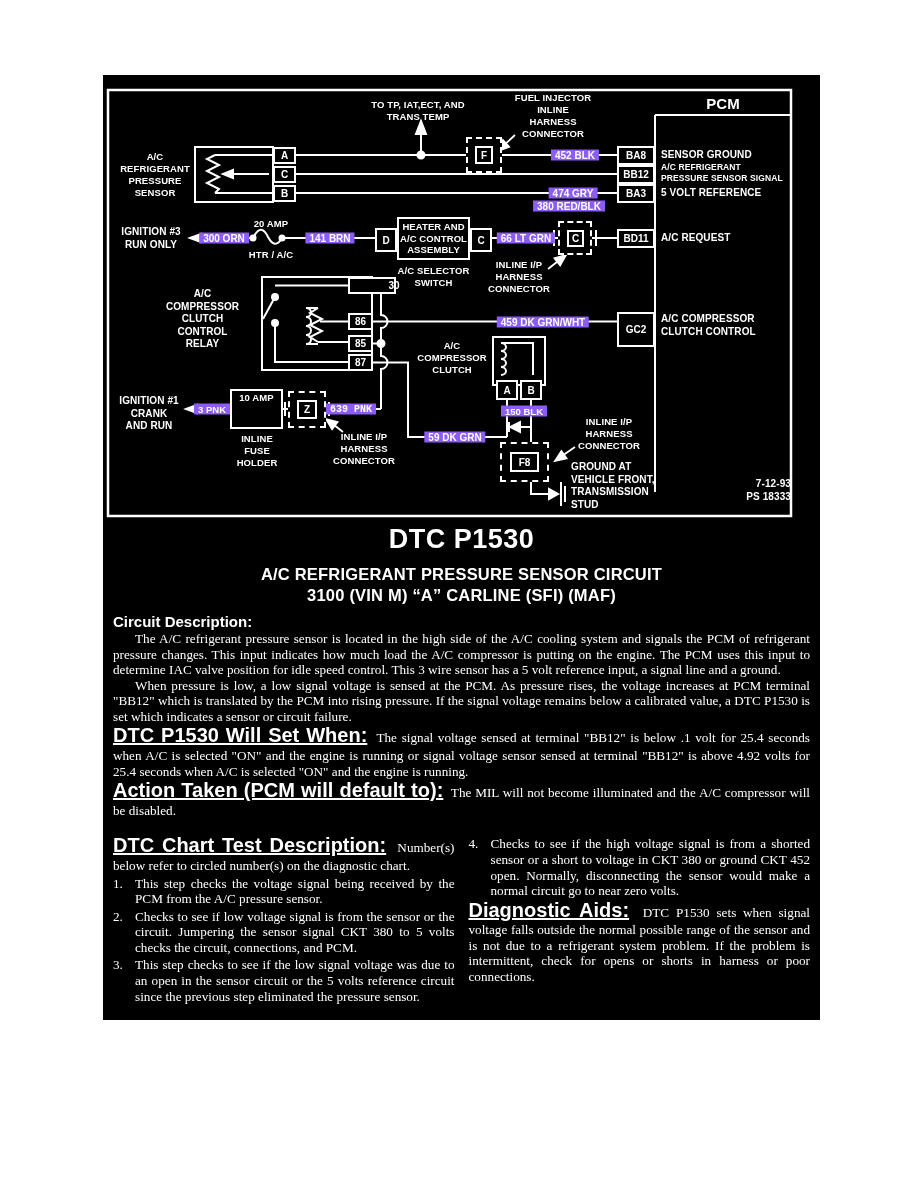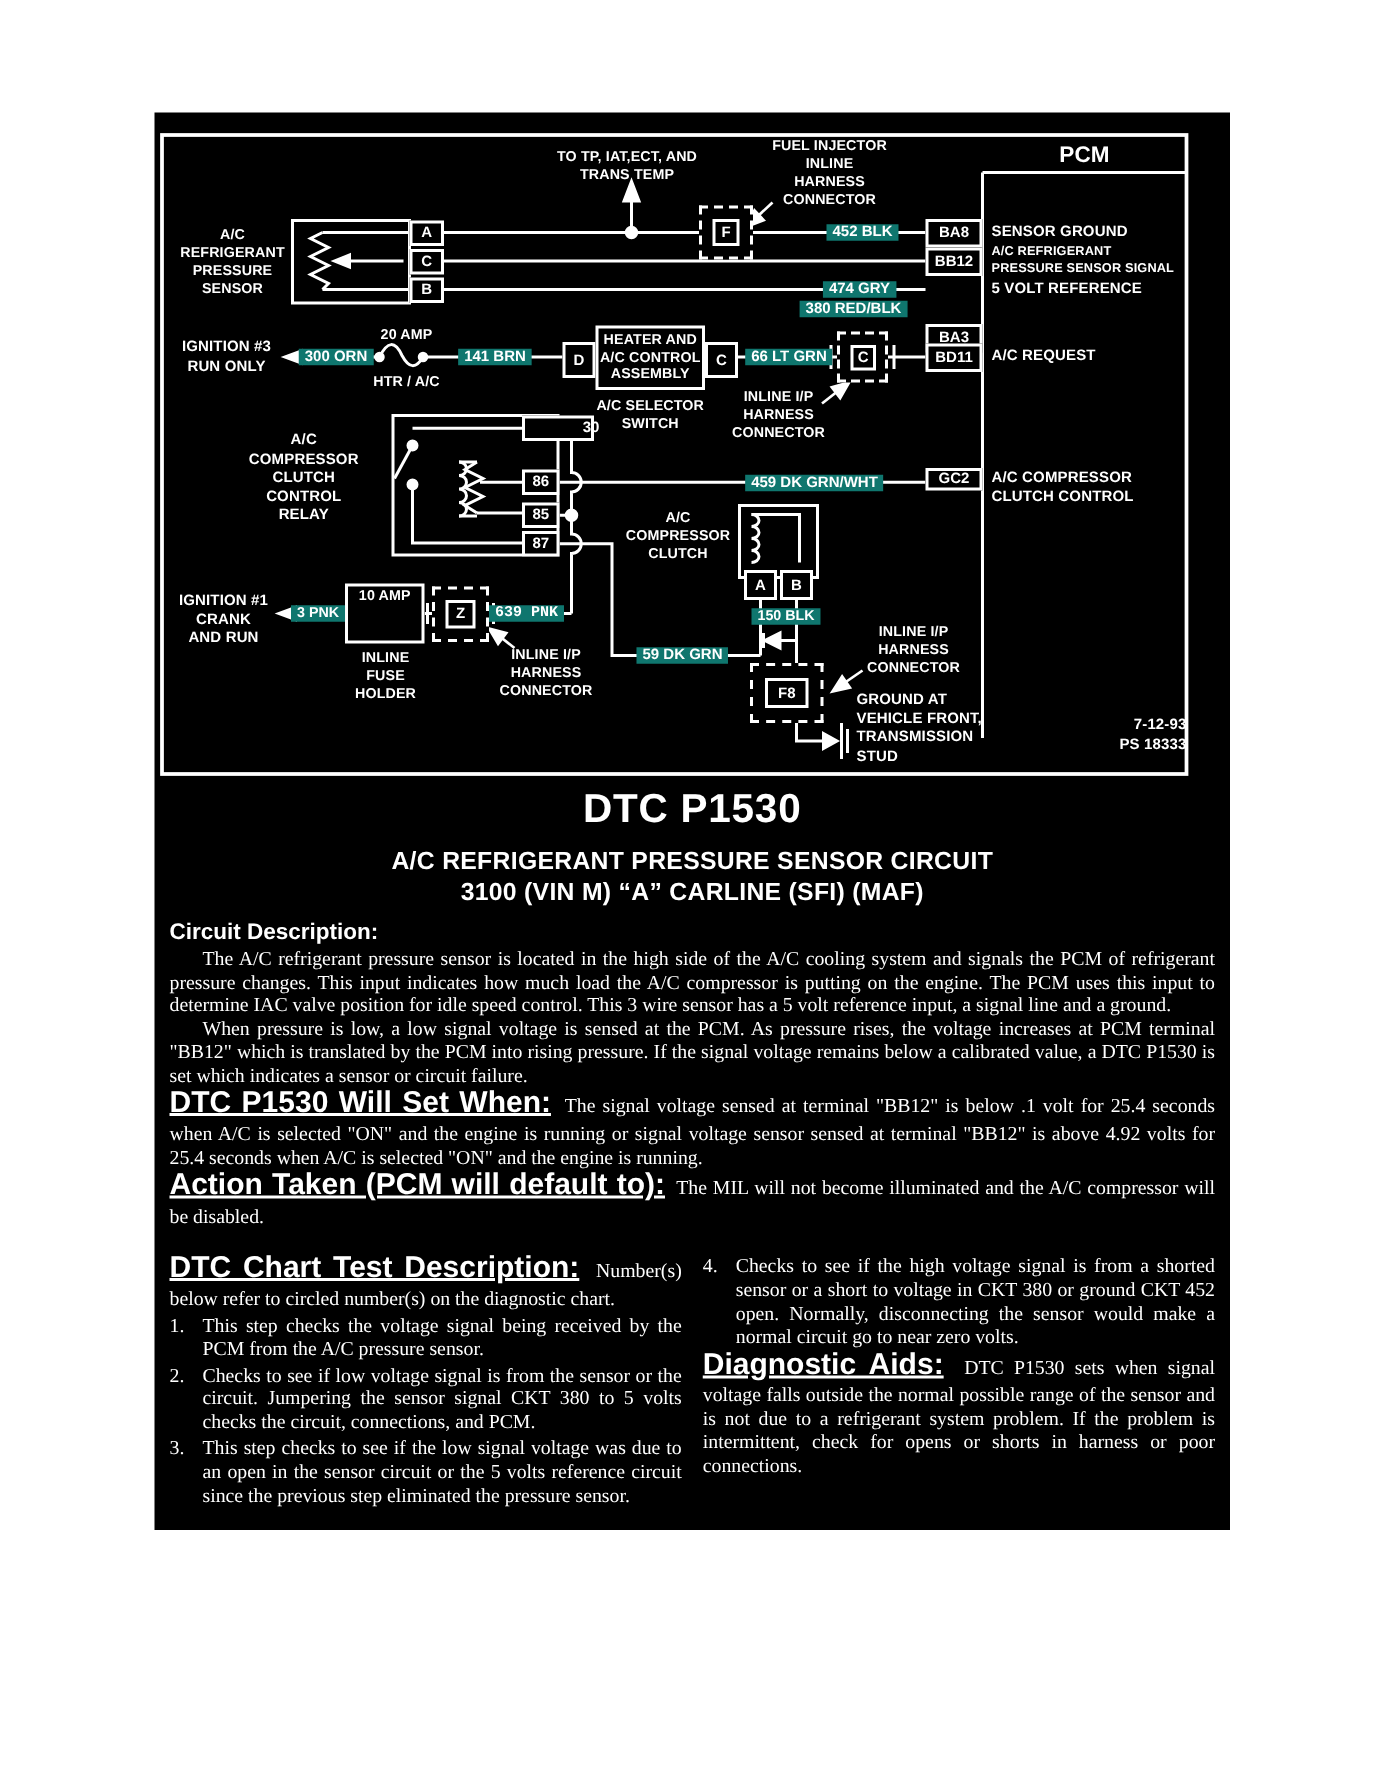--- a/index.html
+++ b/index.html
@@ -4,21 +4,21 @@
 <style>
   html,body { margin:0; padding:0; background:#e8e8e8; }
   .page { position:relative; width:918px; height:1188px; background:#ffffff; margin:0 auto;
           font-family:"Liberation Sans", sans-serif; overflow:hidden; }
   .black { position:absolute; left:103px; top:75px; width:717px; height:945px; background:#000; color:#fff; }
   svg.wires { position:absolute; left:0; top:0; }
   .lbl { position:absolute; white-space:pre-line; font-weight:700; font-size:9.5px; line-height:1.25;
          text-align:center; letter-spacing:.1px; }
   .lbl.left { text-align:left; }
   .lbl.right { text-align:right; }
-  .wire-lbl { position:absolute; transform:translate(-50%,-50%); background:#0f766e; padding:0 4px;
+  .wire-lbl { position:absolute; transform:translate(-50%,-50%); background:#8b5cf6; padding:0 4px;
               font-weight:700; font-size:10px; white-space:nowrap; z-index:3; }
   .pin { position:absolute; background:#000; border:2px solid #fff; color:#fff; font-weight:700;
          font-size:10px; display:flex; align-items:center; justify-content:center; box-sizing:border-box; z-index:2; }
   .obox { position:absolute; background:#000; border:2.5px solid #fff; box-sizing:border-box; z-index:2;
           display:flex; align-items:center; justify-content:center; }
   .dconn { position:absolute; background:#000; border:2.5px dashed #fff; box-sizing:border-box; z-index:2; }
   .doc { position:absolute; left:0; top:445px; width:717px; padding:0 10px; box-sizing:border-box; }
   .doc-title { text-align:center; font-size:27px; font-weight:700; margin:4px 0 10px 0; letter-spacing:.5px; }
   .doc-sub { text-align:center; font-size:16.5px; font-weight:700; margin:2px 0; letter-spacing:.2px; }
   .sec-h { font-weight:700; font-size:15px; margin:8px 0 1px 0; }
@@ -139,21 +139,21 @@
 
     <div class="dconn" style="left:363px;top:62px;width:36px;height:36px;"></div>
     <div class="pin" style="left:372px;top:71px;width:18px;height:18px;">F</div>
 
     <div class="wire-lbl" style="left:472px;top:80px;">452 BLK</div>
     <div class="wire-lbl" style="left:466px;top:99px;margin-top:32px;">380 RED/BLK</div>
     <div class="wire-lbl" style="left:470px;top:118px;">474 GRY</div>
 
     <div class="pin" style="left:514px;top:70.5px;width:38px;height:19px;">BA8</div>
     <div class="pin" style="left:514px;top:89.5px;width:38px;height:19px;">BB12</div>
-    <div class="pin" style="left:514px;top:108.5px;width:38px;height:19px;margin-top:32px;">BA3</div>
+    <div class="pin" style="left:514px;top:108.5px;width:38px;height:19px;">BA3</div>
     <div class="lbl left" style="left:558px;top:74px;width:130px;font-size:10px;">SENSOR GROUND</div>
     <div class="lbl left" style="left:558px;top:87px;width:135px;font-size:8.5px;">A/C REFRIGERANT
 PRESSURE SENSOR SIGNAL</div>
     <div class="lbl left" style="left:558px;top:112px;width:130px;font-size:10px;">5 VOLT REFERENCE</div>
 
     <div class="lbl" style="left:6px;top:151px;width:84px;font-size:10px;">IGNITION #3
 RUN ONLY</div>
     <div class="wire-lbl" style="left:121px;top:163px;">300 ORN</div>
     <div class="lbl" style="left:145px;top:143px;width:46px;">20 AMP</div>
     <div class="lbl" style="left:143px;top:174px;width:50px;">HTR / A/C</div>
@@ -180,21 +180,21 @@
 COMPRESSOR
 CLUTCH
 CONTROL
 RELAY</div>
     <div class="pin" style="left:245px;top:202px;width:25px;height:17px;padding-left:44px;">30</div>
     <div class="pin" style="left:245px;top:238px;width:25px;height:17px;">86</div>
     <div class="pin" style="left:245px;top:259.5px;width:25px;height:17px;">85</div>
     <div class="pin" style="left:245px;top:278.5px;width:25px;height:17px;">87</div>
 
     <div class="wire-lbl" style="left:440px;top:246.5px;">459 DK GRN/WHT</div>
-    <div class="pin" style="left:514px;top:237px;width:38px;height:15px;">GC2</div>
+    <div class="pin" style="left:514px;top:237px;width:38px;height:35px;">GC2</div>
     <div class="lbl left" style="left:558px;top:238px;width:140px;font-size:10px;">A/C COMPRESSOR
 CLUTCH CONTROL</div>
 
     <div class="lbl" style="left:4px;top:320px;width:84px;font-size:10px;">IGNITION #1
 CRANK
 AND RUN</div>
     <div class="wire-lbl" style="left:109px;top:334px;font-size:9.5px;">3 PNK</div>
     <div class="obox" style="left:127px;top:314px;width:53px;height:40px;border-width:2px;"></div>
     <div class="lbl" style="left:129px;top:317px;width:49px;z-index:3;">10 AMP</div>
     <div class="lbl" style="left:125px;top:358px;width:58px;">INLINE

